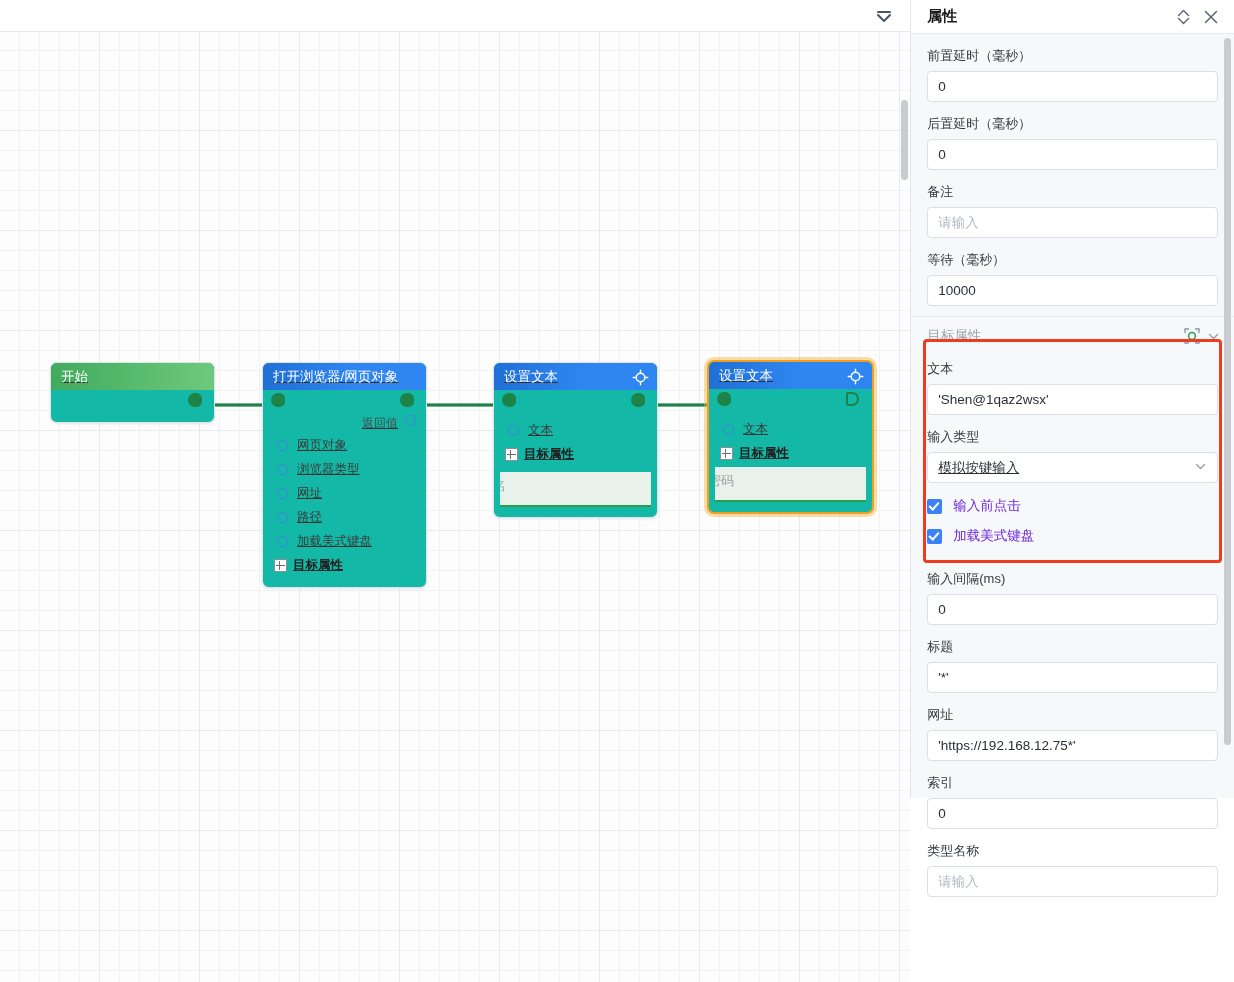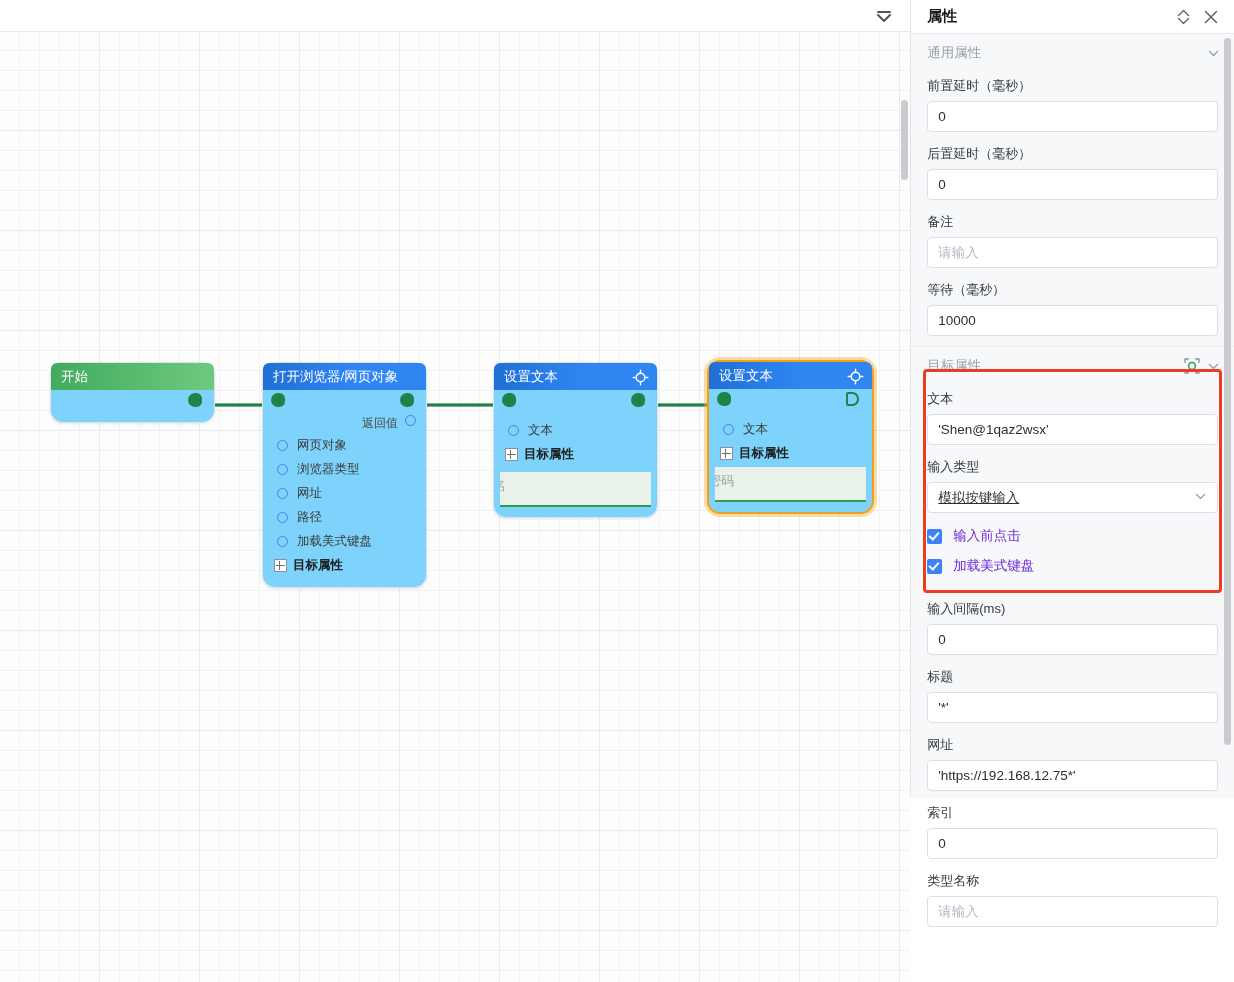--- a/index.html
+++ b/index.html
@@ -30,22 +30,22 @@
       linear-gradient(to bottom, #e9eaed 1px, transparent 1px);
     background-size:100px 100px;
     background-position:-1px -1px;
     pointer-events:none;
   }
   .canvas-scroll-v{position:absolute;right:2px;top:100px;width:7px;height:80px;border-radius:4px;background:#c9cbcf;z-index:6;cursor:pointer;}
 
   .edges{position:absolute;left:0;top:31px;width:911px;height:951px;pointer-events:none;z-index:2;}
 
   
-  .node{position:absolute;z-index:3;background:#7dd3fc;border:1px solid #dfe3ea;border-radius:13px;
-        box-shadow:0 1px 3px rgba(20,30,60,.10);}
+  .node{position:absolute;z-index:3;background:#14b8a6;border:1px solid #dfe3ea;border-radius:7px;
+        box-shadow:0 1px 3px rgba(20,30,60,.10);text-decoration:underline;}
   .node-hd{height:27px;line-height:27px;border-radius:6px 6px 0 0;color:#ffffff;font-size:13.5px;padding:0 10px;position:relative;}
   .node-hd.blue{background:linear-gradient(90deg,#1f6fd6 0%,#2f86f0 55%,#2f86f0 100%);}
   .node-hd.green{background:linear-gradient(90deg,#41ab5d 0%,#6ec97e 100%);}
   .node-body{padding:0 0 10px 0;}
   .hd-icon{position:absolute;right:8px;top:5px;width:17px;height:17px;cursor:pointer;}
 
   .port-row{position:relative;height:22px;}
   .port{position:absolute;width:15px;height:15px;top:3px;}
   .port-dot{width:14px;height:14px;background:#1e8348;border-radius:50% 40% 40% 50%;}
   .port-out-hollow{width:13px;height:14px;border:2px solid #1e8348;border-radius:2px 50% 50% 2px;box-sizing:border-box;background:transparent;}
@@ -247,28 +247,20 @@
       </span>
       <span class="hd-btn">
         <svg width="16" height="16" viewBox="0 0 16 16">
           <path d="M2.5 2.5 L13.5 13.5 M13.5 2.5 L2.5 13.5" stroke="#5a6374" stroke-width="1.5" stroke-linecap="round"></path>
         </svg>
       </span>
     </div>
 
     <div class="panel-body">
 
-      <div class="section-hd">
-        <span class="t">通用属性</span>
-        <span class="ico">
-          <svg width="13" height="13" viewBox="0 0 13 13">
-              <path d="M2.5 4.5 L6.5 8.5 L10.5 4.5" stroke="#9aa1ab" stroke-width="1.4" fill="none" stroke-linecap="round" stroke-linejoin="round"></path>
-            </svg>
-        </span>
-      </div>
 
       <div class="field">
         <div class="lbl">前置延时（毫秒）</div>
         <div class="inp">
             <span>0</span>
           </div>
       </div>
       <div class="field">
         <div class="lbl">后置延时（毫秒）</div>
         <div class="inp">

